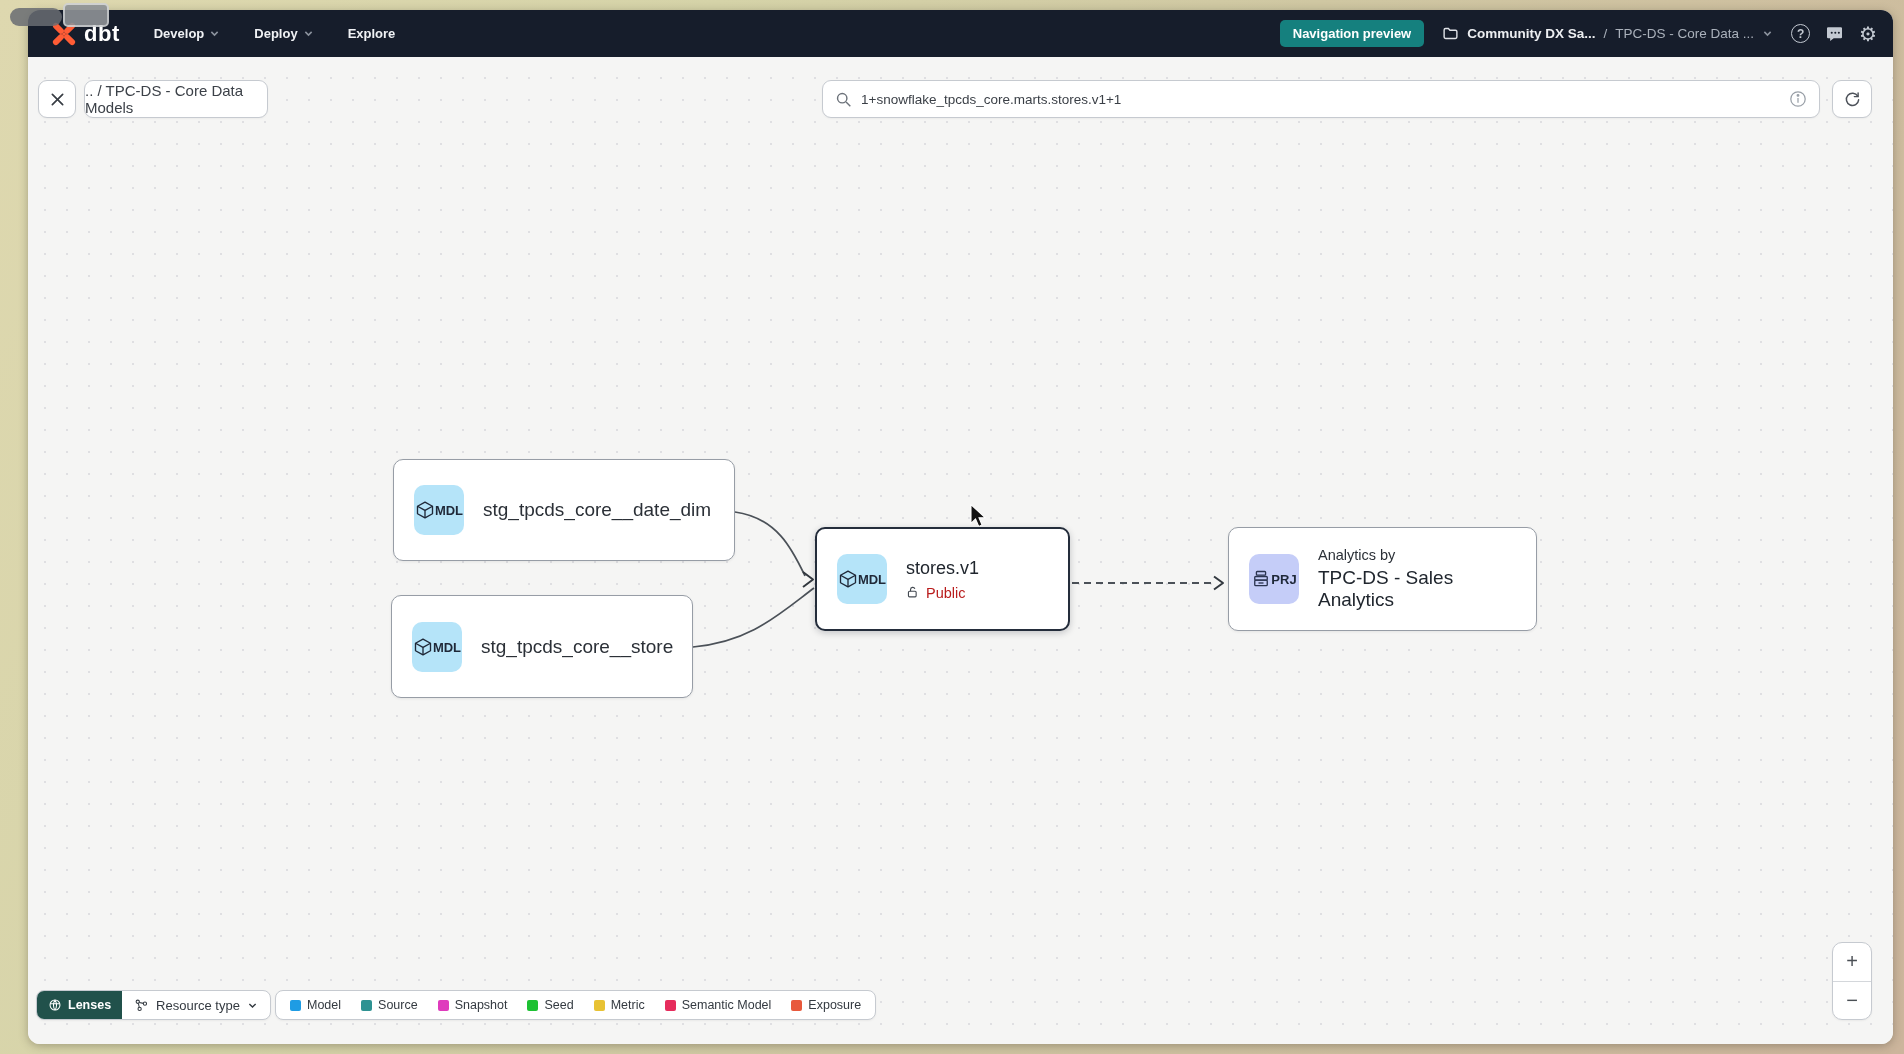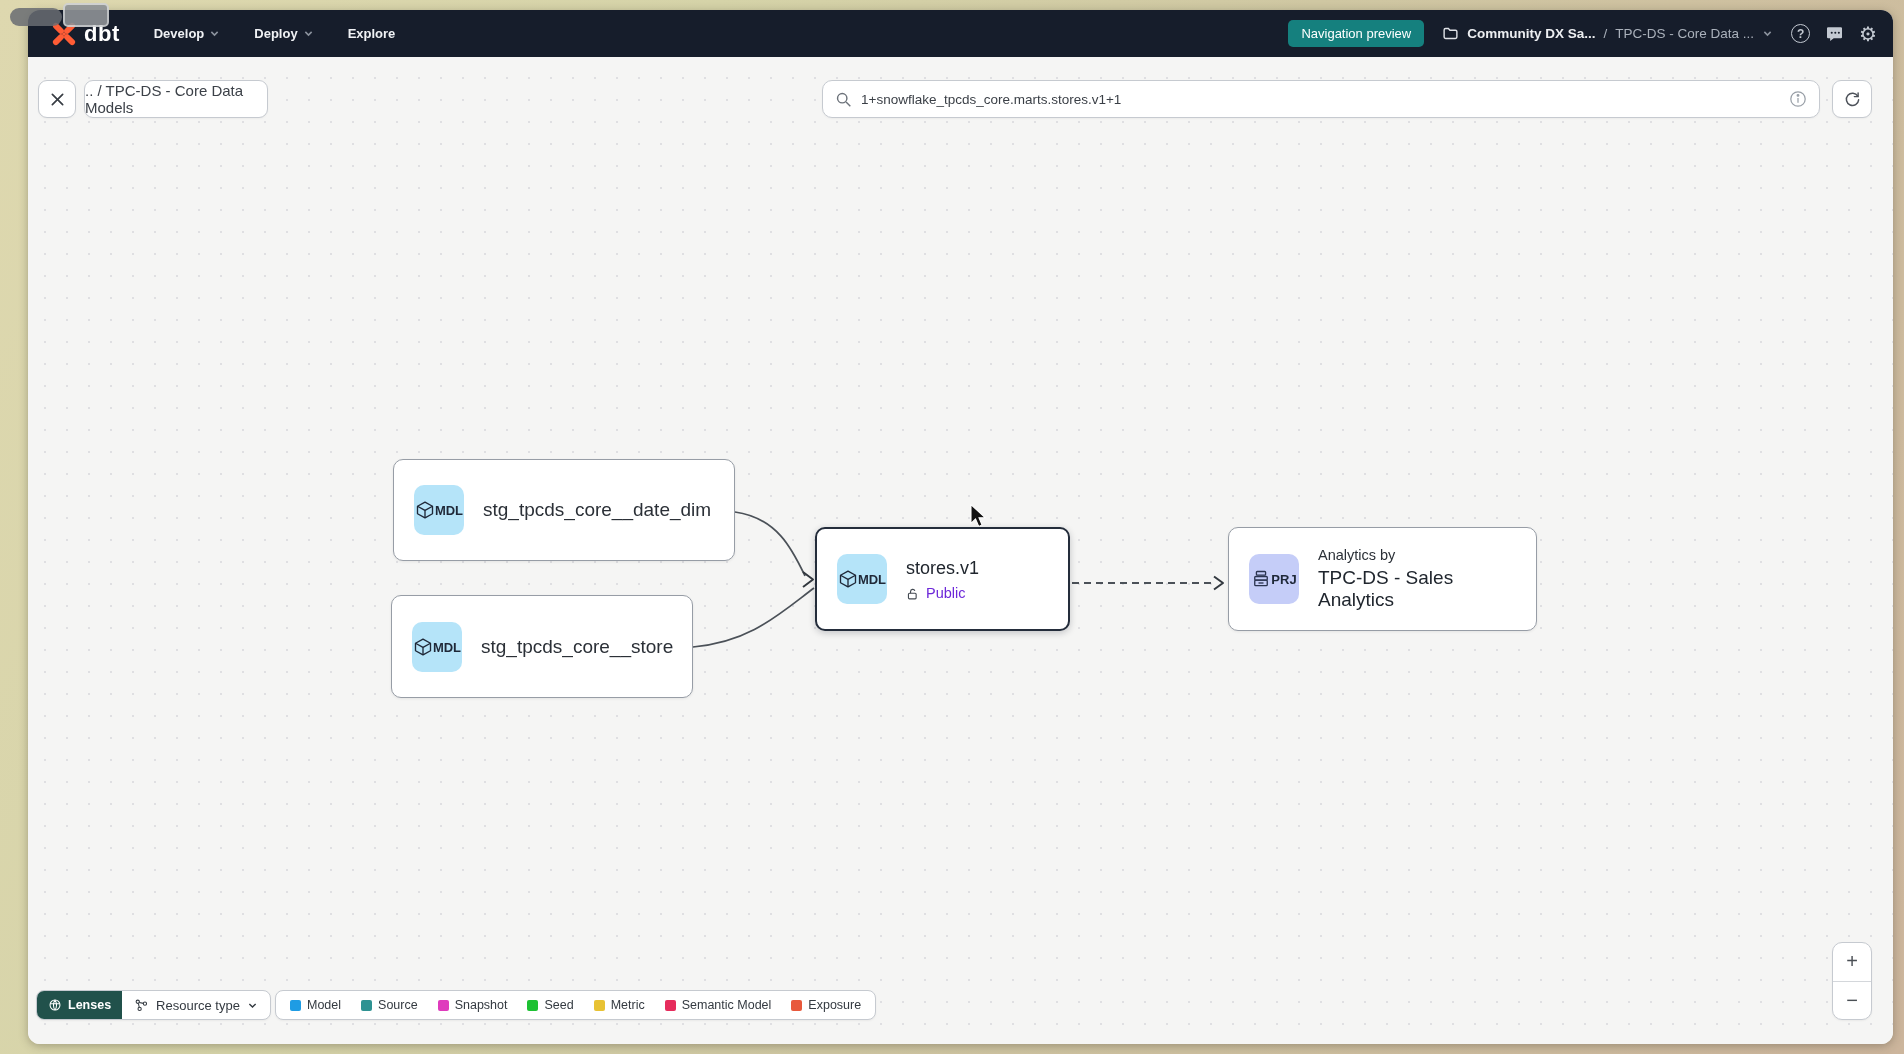--- a/index.html
+++ b/index.html
@@ -23,21 +23,21 @@
   
   .topbar { height:47px; background:#161d2b; display:flex; align-items:center;
     padding:0 16px; color:#eef0f3; }
   .logo { display:flex; align-items:center; gap:6px; margin-left:6px; }
   .logo-text { font-size:22px; font-weight:bold; color:#fff; letter-spacing:.5px; }
   .mainnav { display:flex; align-items:center; gap:34px; margin-left:34px; }
   .nav-item { display:flex; align-items:center; gap:5px; font-size:13px; font-weight:bold;
     color:#f0f2f5; cursor:pointer; }
   .nav-item svg { stroke:#8b929d; }
   .topbar-right { margin-left:auto; display:flex; align-items:center; gap:18px; }
-  .preview-badge { background:#15807e; color:#fff; font-size:13px; font-weight:normal;
+  .preview-badge { background:#15807e; color:#fff; font-size:13px; font-weight:bold;
     padding:6px 13px; border-radius:5px; }
   .proj-crumb { display:flex; align-items:center; gap:8px; font-size:13.5px; }
   .proj-crumb .acct { font-weight:bold; color:#eceef1; }
   .proj-crumb .sep, .proj-crumb .proj { color:#aab1bb; }
   .top-icons { display:flex; align-items:center; gap:15px; }
   .icon-btn { display:flex; align-items:center; justify-content:center; cursor:pointer; }
   .help-circle { width:19px; height:19px; border:1.6px solid #c3c9d2; border-radius:50%;
     color:#c3c9d2; font-size:12px; font-weight:bold; display:flex; align-items:center; justify-content:center; }
   .gear-glyph { font-size:20px; color:#c3c9d2; line-height:1; }
 
@@ -45,39 +45,39 @@
   .canvas { position:absolute; left:0; top:47px; right:0; bottom:0;
     background-color:#f5f5f4;
     background-image:radial-gradient(#dfdfe2 1px, transparent 1.2px);
     background-size:22px 22px; background-position:6px 10px; }
 
   .tool-box { position:absolute; background:#fff; border:1px solid #c6cad0;
     border-radius:9px; display:flex; align-items:center; box-shadow:0 1px 2px rgba(0,0,0,.04); }
   .close-btn { left:10px; top:23px; width:38px; height:38px; justify-content:center; cursor:pointer; }
   .crumb-chip { left:56px; top:23px; width:184px; height:38px; justify-content:center;
     font-size:15px; color:#3c4148; cursor:pointer; }
-  .search-box { left:794px; top:23px; width:998px; height:38px; padding:0 12px; gap:9px;border-radius:10px; }
+  .search-box { left:794px; top:23px; width:998px; height:38px; padding:0 12px; gap:9px; }
   .search-box input { border:none; outline:none; flex:1; font-size:13.5px; color:#3a3f46;
     font-family:"Liberation Sans",sans-serif; background:transparent; }
   .refresh-btn { left:1804px; top:23px; width:40px; height:38px; justify-content:center; cursor:pointer; }
 
   
   .node { position:absolute; background:#fff; border:1px solid #979da6; border-radius:10px;
     display:flex; align-items:center; padding:0 20px; gap:19px;
     box-shadow:0 1px 3px rgba(0,0,0,.07); cursor:pointer; }
   .node.selected { border:2px solid #242d3b; box-shadow:0 2px 7px rgba(20,25,35,.22); }
   .badge { width:50px; height:50px; border-radius:10px; display:flex; flex-direction:row;
     align-items:center; justify-content:center; flex:0 0 auto; }
   .badge-mdl { background:#b5e4f9; }
   .badge-prj { background:#c5cdf8; }
   .badge span { font-size:13px; font-weight:bold; color:#1f2838; margin-top:1px; }
   .node-label { font-size:19px; color:#2b3037; }
   .node-title { font-size:18px; font-weight:500; color:#20262e; }
-  .node-sub { display:flex; align-items:flex-end; gap:6px; margin-top:6px;
-    font-size:14.5px; color:#6d28d9; }
+  .node-sub { display:flex; align-items:flex-start; gap:6px; margin-top:6px;
+    font-size:14.5px; color:#b91c1c; }
   .ref-small { font-size:14.5px; color:#2b3037; margin-bottom:4px; }
   .ref-big { font-size:19px; color:#20262e; }
 
   #n-date { left:365px; top:402px; width:342px; height:102px; }
   #n-store { left:363px; top:538px; width:302px; height:103px; }
   #n-stores { left:787px; top:470px; width:255px; height:104px; }
   #n-prj { left:1200px; top:470px; width:309px; height:104px; }
 
   .edges { position:absolute; inset:0; width:100%; height:100%; pointer-events:none; }
 

